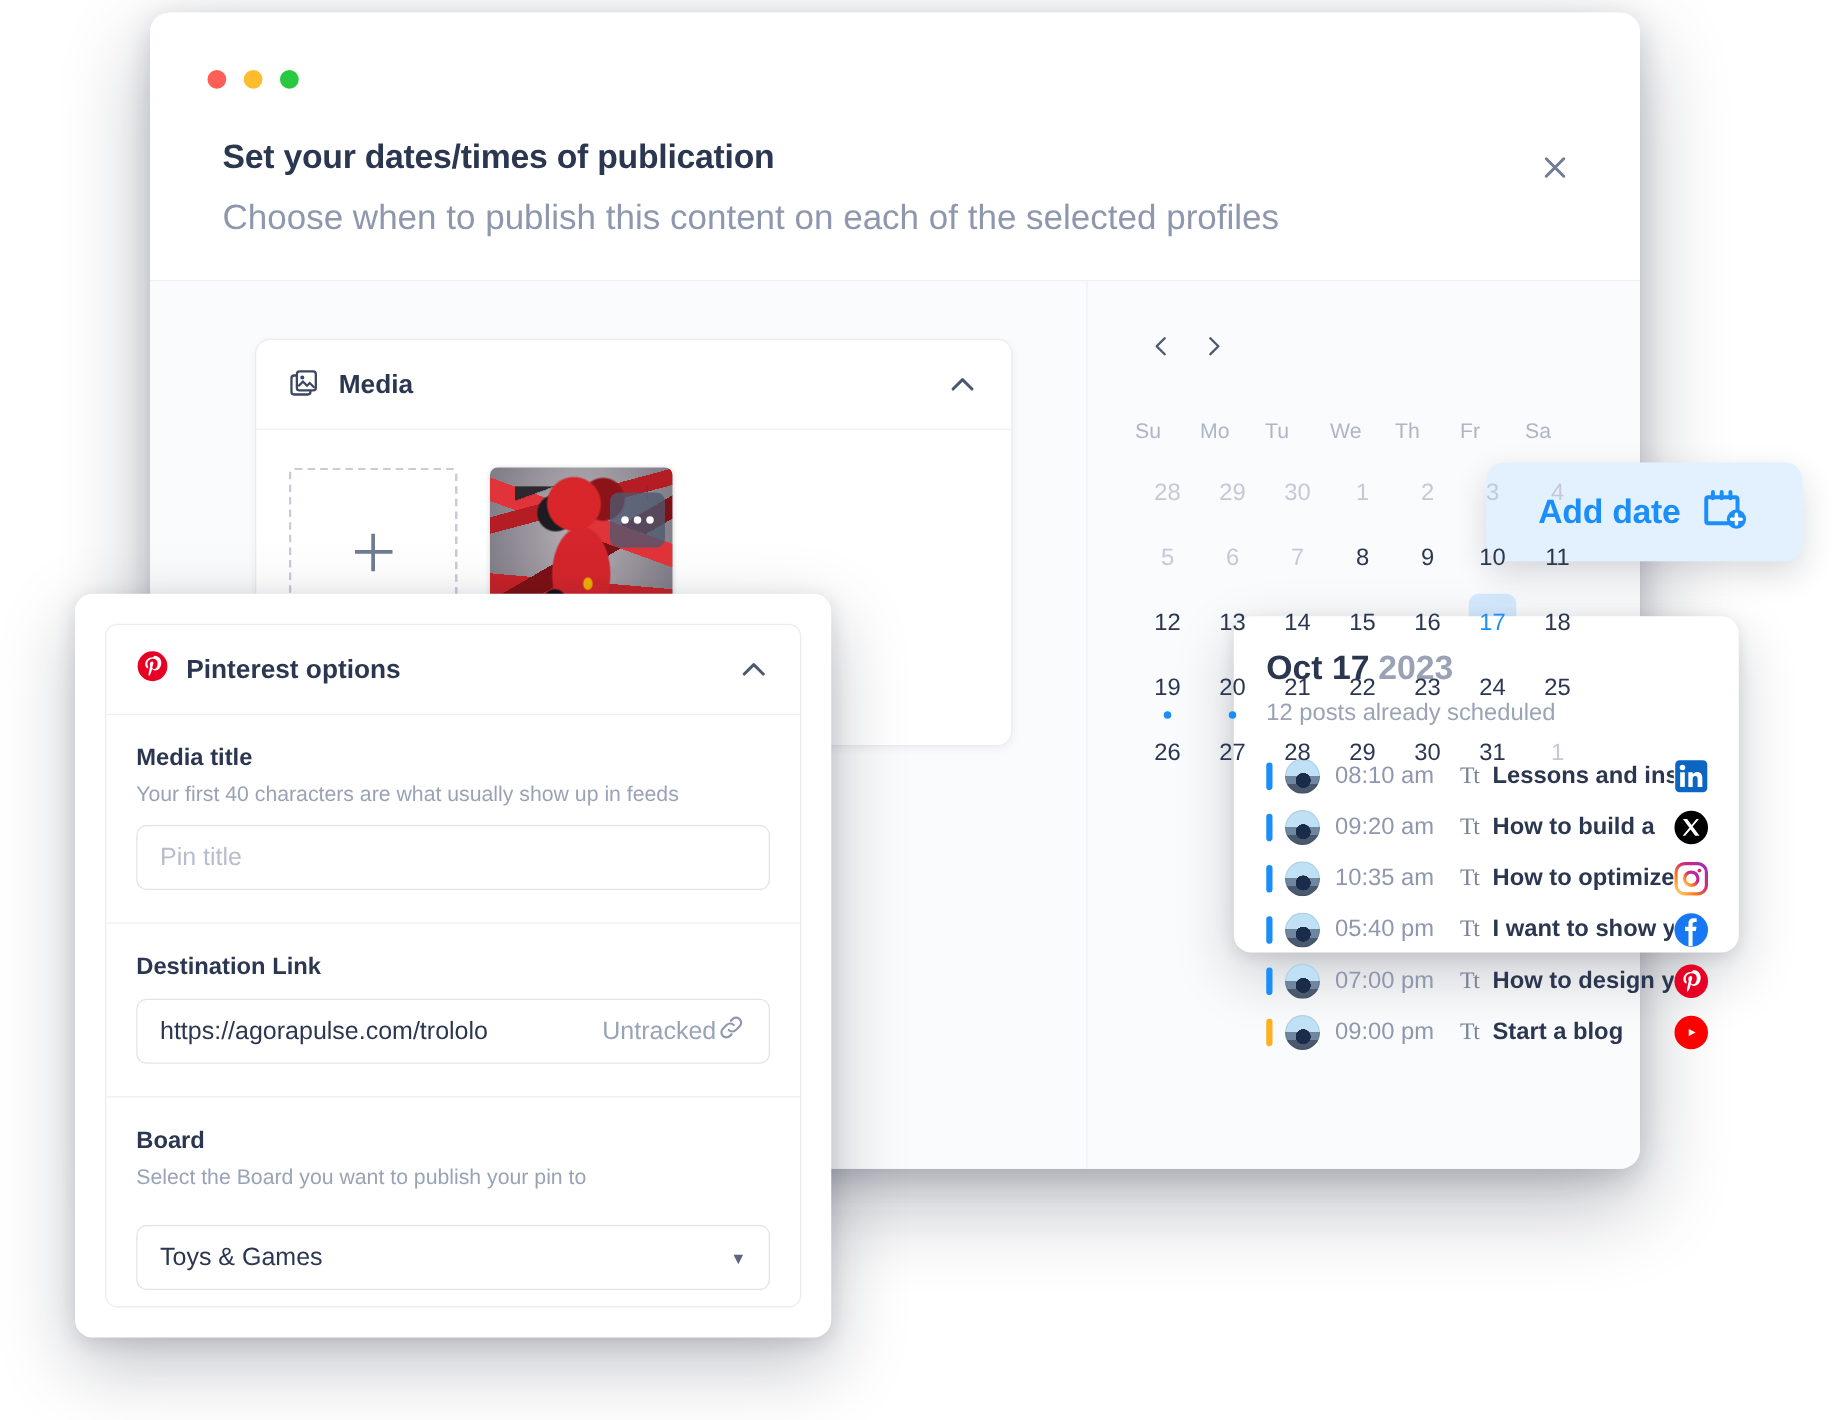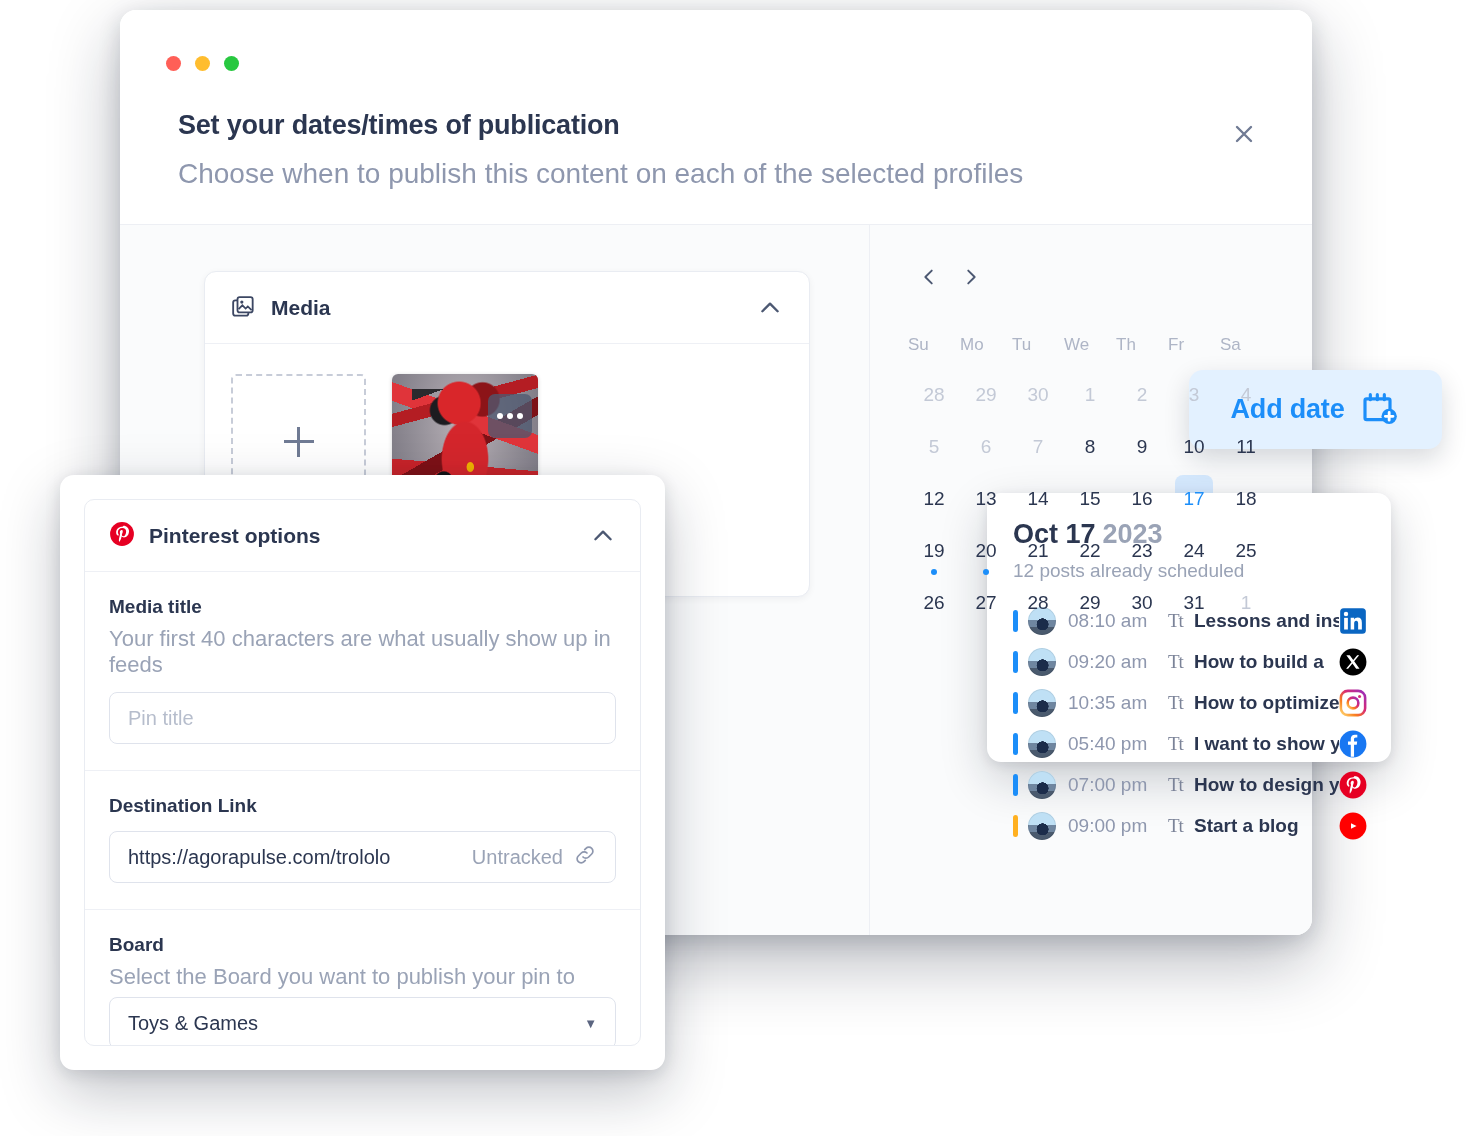--- a/index.html
+++ b/index.html
@@ -206,30 +206,30 @@
     overflow:hidden; background:#fff;
   }
   .pin-head{
     height:72px; display:flex; align-items:center; padding:0 24px;
     border-bottom:1px solid #eef0f5;
   }
   .pin-head .ptxt{ font-size:21px; font-weight:700; color:#2b3650; flex:1; margin-left:14px;}
   .sec{ padding: 24px 24px 26px; border-bottom:1px solid #eef0f5; }
   .sec:last-child{ border-bottom:none; }
   .fl{ font-size:19px; font-weight:700; color:#2b3650; }
-  .fh{ font-size:22px; color:#9aa3b6; margin-top:8px; }
+  .fh{ font-size:17px; color:#9aa3b6; margin-top:8px; }
   .inp{
     margin-top:14px; height:52px; border:1px solid #dfe3ec; border-radius:8px;
     display:flex; align-items:center; padding: 0 18px; font-size:20px; color:#2b3650;
     background:#fff; cursor:text;
   }
   .inp.ph{ color:#b6bdcc; }
-  .inp .tail{ margin-left:auto; display:flex; align-items:center; gap:10px; color:#9aa3b6; font-size:20px;}
+  .inp .tail{ margin-left:auto; display:flex; align-items:center; color:#9aa3b6; font-size:20px;}
   .sel-box{
-    margin-top:7px; height:52px; border:1px solid #dfe3ec; border-radius:8px;
+    margin-top:28px; height:52px; border:1px solid #dfe3ec; border-radius:8px;
     display:flex; align-items:center; padding: 0 18px; font-size:20px; color:#2b3650;
     cursor:pointer;
   }
   .caret{ margin-left:auto; color:#5b6580; font-size:13px; }
 </style>
 </head>
 <body>
 
 <div class="stage">
 

